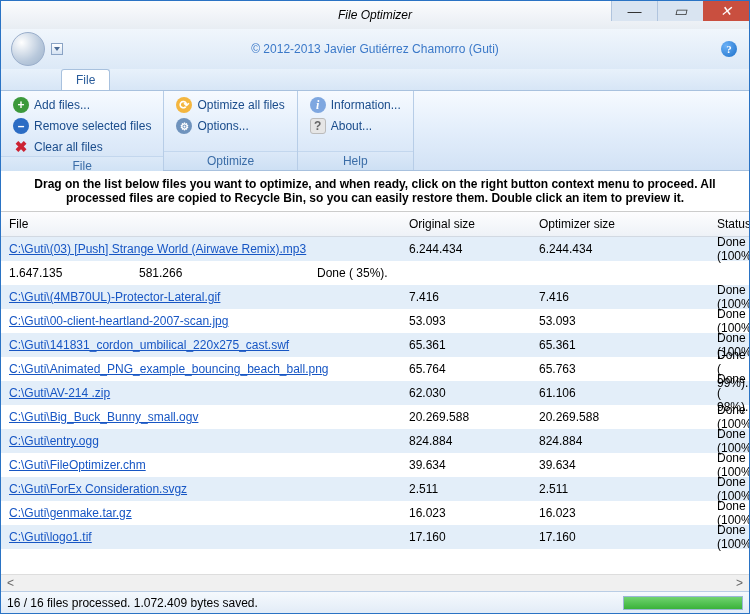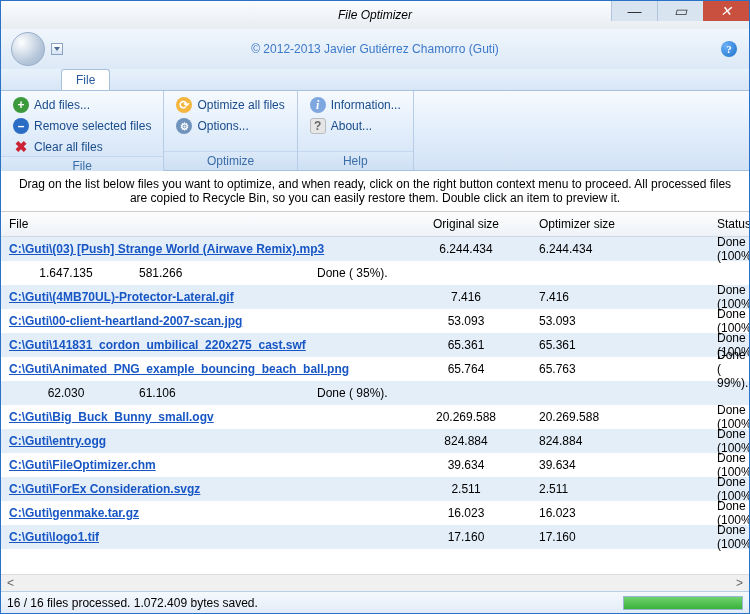--- a/index.html
+++ b/index.html
@@ -23,29 +23,29 @@
 .group-body { flex:1; display:flex; flex-direction:column; gap:3px; justify-content:flex-start; padding-top:2px;}
 .group-label { text-align:center; color:#3b6da7; padding:2px 0; background:linear-gradient(#dce9f8,#cde0f4); border-top:1px solid #c3d7ee; margin:0 -8px;}
 .rbtn { display:flex; align-items:center; gap:5px; padding:1px 4px; color:#1a4c8b; cursor:default;}
 .ico { width:16px; height:16px; display:flex; align-items:center; justify-content:center; font-weight:bold; border-radius:50%;}
 .ico-plus{ background:#3c993c; color:#fff;} .ico-minus{background:#2b6cc4;color:#fff;}
 .ico-x{background:transparent;color:#c23; font-size:15px; font-family:Arial;} 
 .ico-arrow{background:#f4b63f;color:#fff;}
 .ico-gear{background:#6f93bd;color:#fff;font-size:10px;}
 .ico-info{background:#7ea7e0;color:#fff;font-style:italic;font-family:Georgia;}
 .ico-about{background:#e6e6e6;color:#666;border:1px solid #bbb;border-radius:3px;}
-.instructions { padding:6px 12px; font-weight:normal; text-align:center; background:#fff; border-bottom:1px solid #ccc;}
+.instructions { padding:6px 12px; font-weight:bold; text-align:center; background:#fff; border-bottom:1px solid #ccc;}
 .table-wrap { flex:1; overflow:hidden; display:flex; flex-direction:column;}
 .thead { display:flex; background:linear-gradient(#fdfdfe,#eef2f7); border-bottom:1px solid #d2d9e2; padding:5px 0;}
 .thead div, .row div { padding:0 8px; }
-.col-file{flex:0 0 400px;} .col-orig{flex:0 0 130px;text-align:center;} .col-opt{flex:0 0 130px;} .col-status{flex:1;margin-left:48px;}
+.col-file{flex:0 0 400px;} .col-orig{flex:0 0 130px;} .col-opt{flex:0 0 130px;} .col-status{flex:1;margin-left:48px;}
 .tbody { flex:1; overflow-y:auto;}
 .row { display:flex; align-items:center; height:24px;}
 .row:nth-child(odd){background:#e3eef9;} .row:nth-child(even){background:#fff;}
-.row a{color:#1756c4; text-decoration:underline;font-weight:bold;}
+.row a{color:#1756c4; text-decoration:underline;}
 .scrollbar-h { height:17px; background:#f0f0f0; border-top:1px solid #ddd; display:flex; align-items:center; justify-content:space-between; padding:0 2px;}
 .sb-arrow{width:15px;height:15px;display:flex;align-items:center;justify-content:center;color:#666;}
 .statusbar { height:22px; background:linear-gradient(#f5f9fd,#e2ecf7); border-top:1px solid #b9cde5; display:flex; align-items:center; padding:0 6px; gap:15px;}
 .progress{width:120px;height:14px;border:1px solid #9ab6d5;background:#fff;position:relative;}
 .progress-fill{position:absolute;left:0;top:0;bottom:0;width:100%;background:linear-gradient(#6fd36f,#3ab23a);}
 </style>
 </head>
 <body>
 
 <div class="titlebar">
@@ -153,20 +153,21 @@
         <div class="col-opt">65.361</div>
         <div class="col-status">Done (100%).</div>
       </div>
       <div class="row">
         <div class="col-file"><a>C:\Guti\Animated_PNG_example_bouncing_beach_ball.png</a></div>
         <div class="col-orig">65.764</div>
         <div class="col-opt">65.763</div>
         <div class="col-status">Done ( 99%).</div>
       </div>
       <div class="row">
+        <div class="col-file"><a>C:\Guti\AV-214 .zip</a></div>
         <div class="col-orig">62.030</div>
         <div class="col-opt">61.106</div>
         <div class="col-status">Done ( 98%).</div>
       </div>
       <div class="row">
         <div class="col-file"><a>C:\Guti\Big_Buck_Bunny_small.ogv</a></div>
         <div class="col-orig">20.269.588</div>
         <div class="col-opt">20.269.588</div>
         <div class="col-status">Done (100%).</div>
       </div>

